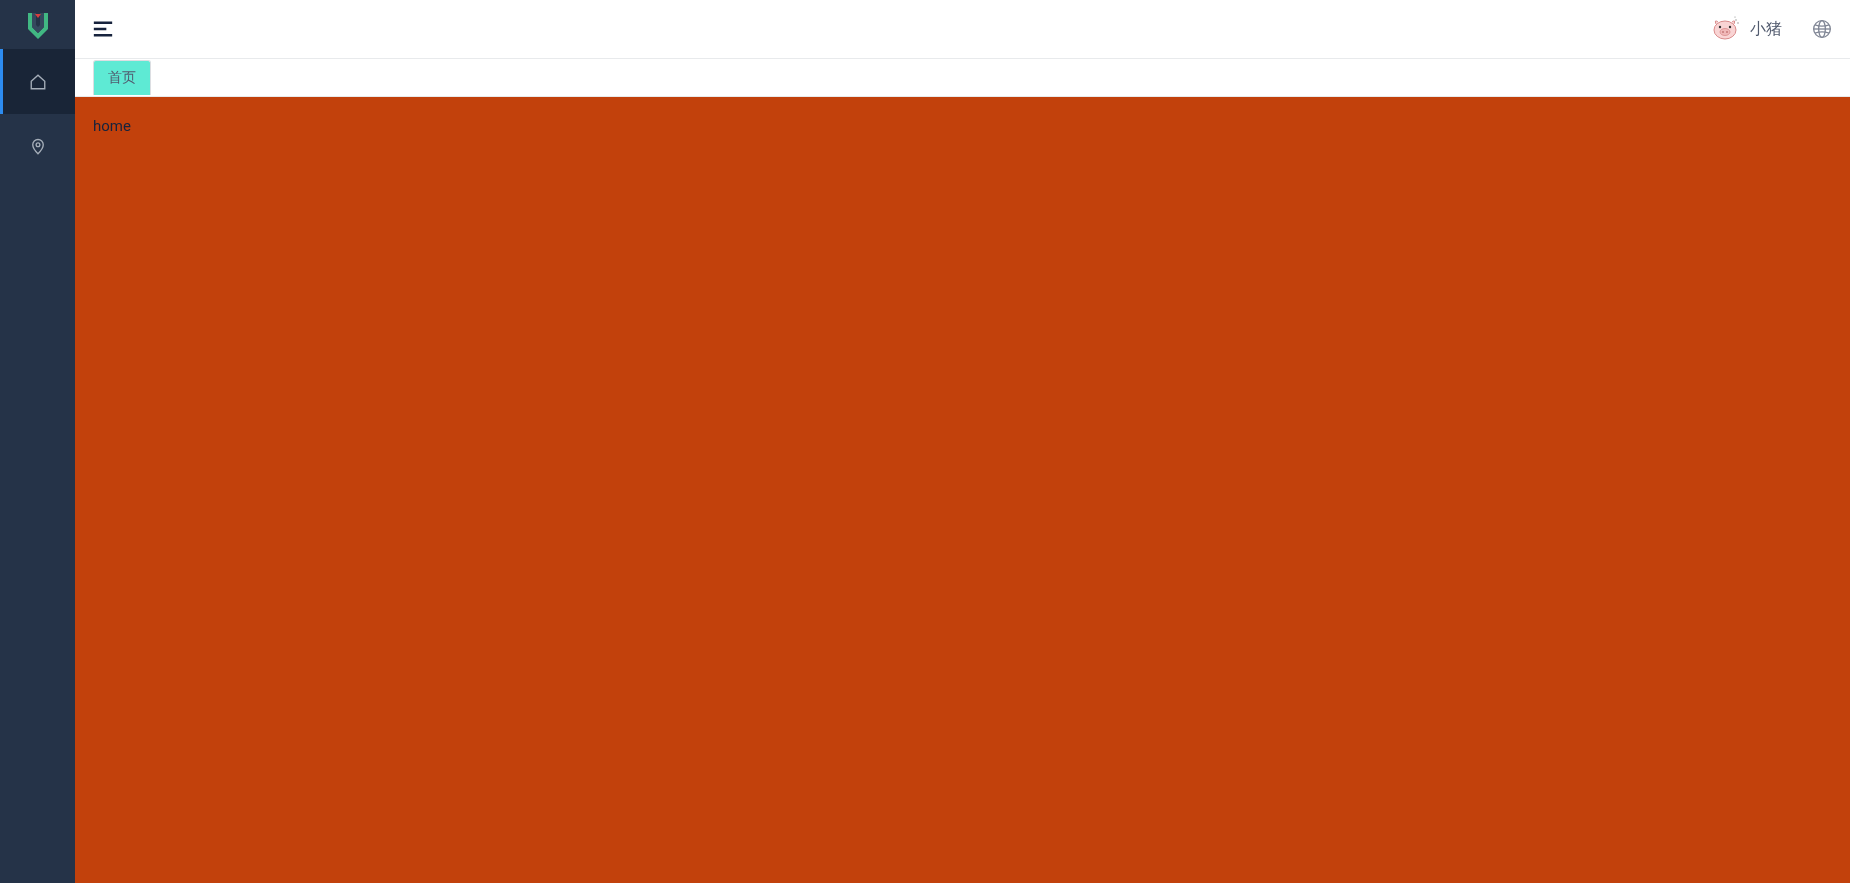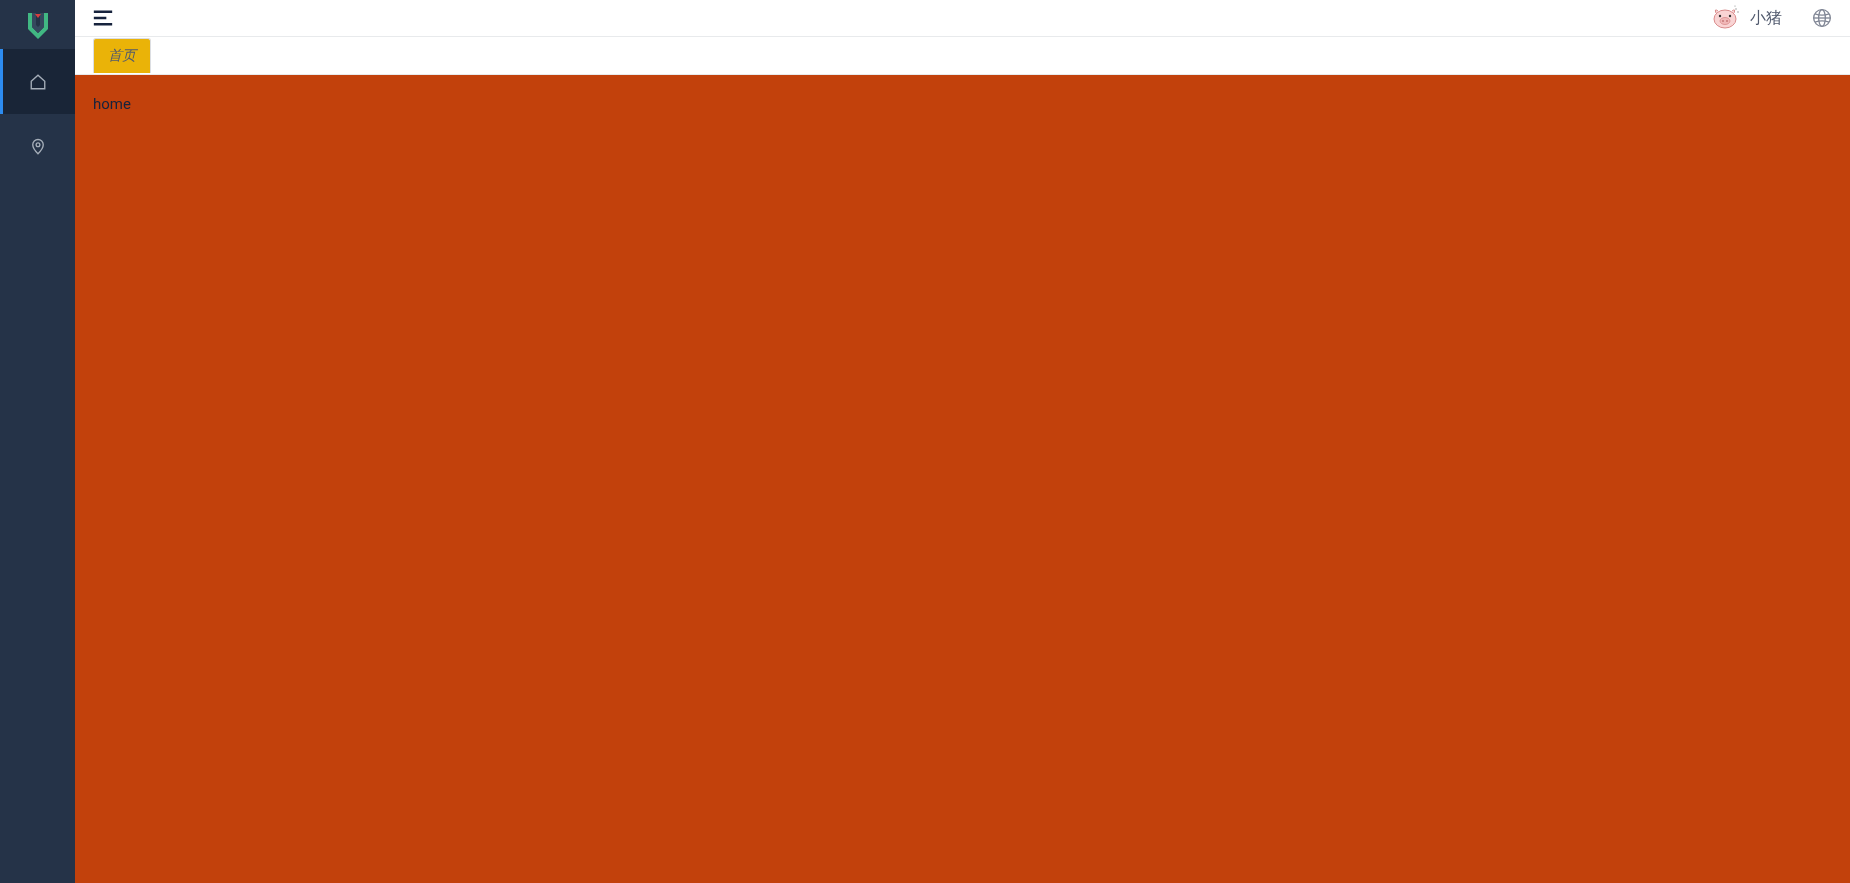--- a/index.html
+++ b/index.html
@@ -47,21 +47,21 @@
       width: 3px;
       background-color: #2d8cf0;
     }
     .main {
       flex: 1;
       display: flex;
       flex-direction: column;
       height: 100%;
     }
     .header {
-      height: 37px;
+      height: 59px;
       background-color: #ffffff;
       border-bottom: 1px solid #e8eaec;
       display: flex;
       align-items: center;
       padding: 0 18px;
     }
     .hamburger {
       cursor: pointer;
       display: flex;
       align-items: center;
@@ -101,25 +101,24 @@
       display: flex;
       align-items: center;
       padding-left: 18px;
     }
     .tab {
       padding: 8px 14px;
       border: 1px solid #dcdee2;
       border-bottom: none;
       border-top-left-radius: 3px;
       border-top-right-radius: 3px;
-      background-color: #eab308;
+      background-color: #5eead4;
       font-size: 14px;
       color: #515a6e;
       cursor: pointer;
-      font-style: italic;
     }
     .content {
       flex: 1;
       background-color: #c2410c;
       padding: 20px 18px;
     }
     .content-text {
       color: #17233d;
       font-size: 15px;
     }

